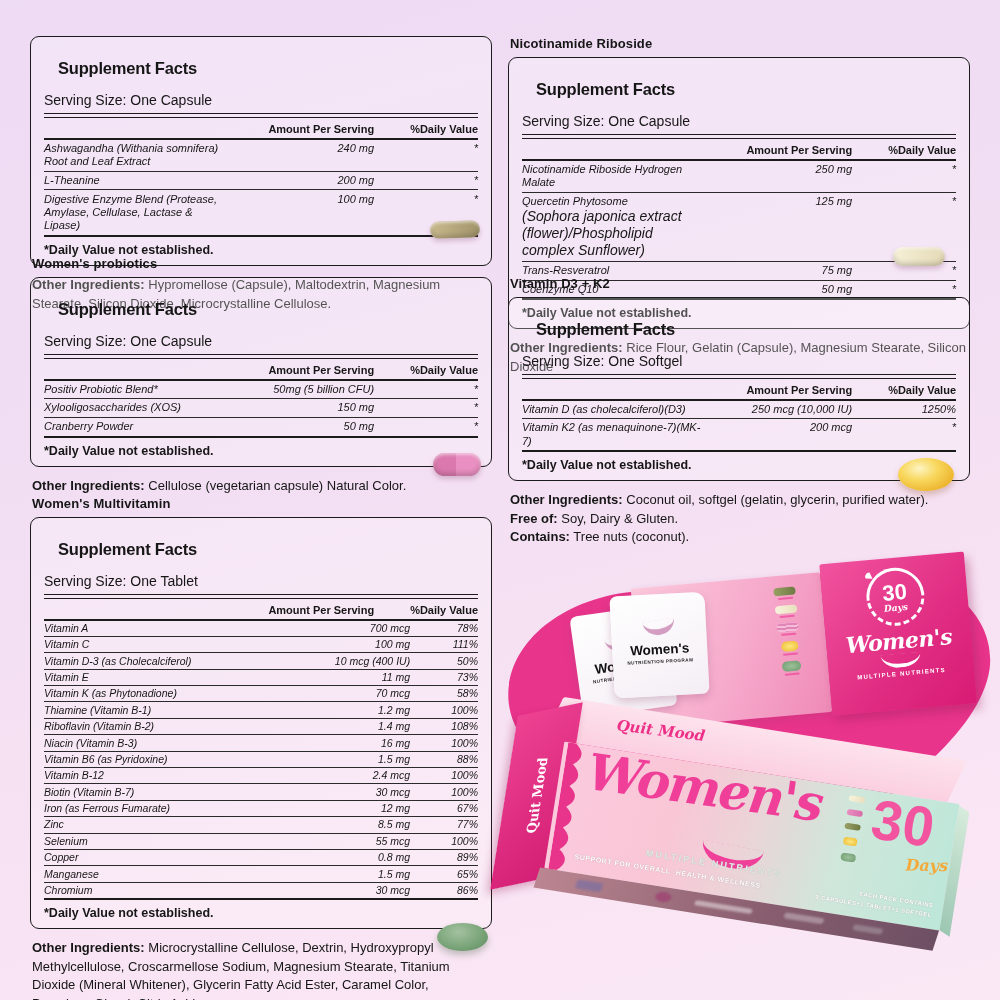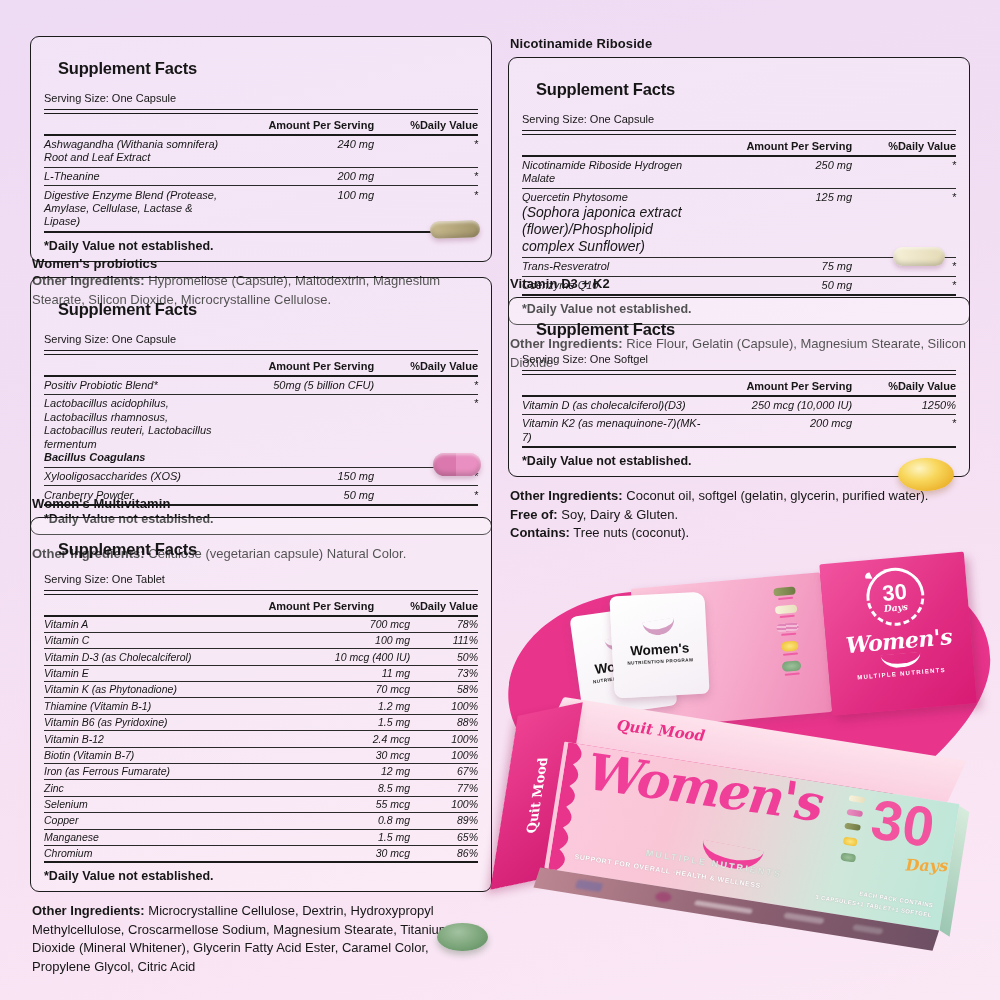--- a/index.html
+++ b/index.html
@@ -5,21 +5,21 @@
   html,body{margin:0;padding:0;}
   body{font-family:"Liberation Sans",sans-serif;color:#161616;}
   #canvas{position:relative;width:1000px;height:1000px;overflow:hidden;
     background:linear-gradient(165deg,#eedbf4 0%,#f2def3 38%,#f7e2f3 68%,#fbe8f5 100%);}
 
   
   .panel{position:absolute;width:462px;}
   .panel-title{font-size:13px;font-weight:bold;margin:0 0 6px 2px;letter-spacing:.1px;}
   .facts-box{border:1.6px solid #1b1b1b;border-radius:9px;padding:8px 13px 6px;background:rgba(255,255,255,.25);}
   .facts-h{font-size:16.5px;font-weight:bold;margin:14px;letter-spacing:-.2px;}
-  .serving{font-size:11px;margin:3px 0 5px;}
+  .serving{font-size:14px;margin:3px 0 5px;}
   .rule2{height:3px;border-top:1.6px solid #1b1b1b;border-bottom:1.6px solid #1b1b1b;margin-bottom:1px;}
   table.facts{width:100%;border-collapse:collapse;border-bottom:2.6px solid #1b1b1b;}
   table.facts th{font-size:11px;font-weight:bold;text-align:right;padding:3.5px 0 3px;}
   table.facts th.nmh{text-align:left;}
   table.facts thead tr{border-bottom:2px solid #1b1b1b;}
   table.facts tbody tr{border-top:1px solid #2a2a2a;font-style:italic;}
   table.facts td{font-size:11px;vertical-align:top;padding:2.2px 0;line-height:1.22;}
   td.amt,th.amt{width:150px;text-align:right;padding-right:36px !important;white-space:nowrap;}
   td.dv,th.dv{width:58px;text-align:right;white-space:nowrap;}
   .sub{display:block;font-size:14px;line-height:1.2;}
@@ -206,25 +206,20 @@
         </tr>
           </thead>
         <tbody>
 
         <tr>
             <td class="nm"><span>Positiv Probiotic Blend*</span></td>
             <td class="amt">50mg (5 billion CFU)</td>
               <td class="dv">*</td>
           </tr>
             <tr>
-            <td class="nm"><span>Lactobacillus acidophilus, Lactobacillus rhamnosus, Lactobacillus reuteri, Lactobacillus fermentum</span><span class="subb">Bacillus Coagulans</span></td>
-            <td class="amt"></td>
-              <td class="dv">*</td>
-          </tr>
-            <tr>
             <td class="nm"><span>Xylooligosaccharides (XOS)</span></td>
             <td class="amt">150 mg</td>
               <td class="dv">*</td>
           </tr>
             <tr>
             <td class="nm"><span>Cranberry Powder</span></td>
             <td class="amt">50 mg</td>
               <td class="dv">*</td>
           </tr>
           </tbody>
@@ -312,20 +307,30 @@
               <td class="dv">73%</td>
           </tr>
             <tr>
             <td class="nm"><span>Vitamin K (as Phytonadione)</span></td>
             <td class="amt">70 mcg</td>
               <td class="dv">58%</td>
           </tr>
             <tr>
             <td class="nm"><span>Thiamine (Vitamin B-1)</span></td>
             <td class="amt">1.2 mg</td>
+              <td class="dv">100%</td>
+          </tr>
+            <tr>
+            <td class="nm"><span>Riboflavin (Vitamin B-2)</span></td>
+            <td class="amt">1.4 mg</td>
+              <td class="dv">108%</td>
+          </tr>
+            <tr>
+            <td class="nm"><span>Niacin (Vitamin B-3)</span></td>
+            <td class="amt">16 mg</td>
               <td class="dv">100%</td>
           </tr>
             <tr>
             <td class="nm"><span>Vitamin B6 (as Pyridoxine)</span></td>
             <td class="amt">1.5 mg</td>
               <td class="dv">88%</td>
           </tr>
             <tr>
             <td class="nm"><span>Vitamin B-12</span></td>
             <td class="amt">2.4 mcg</td>

